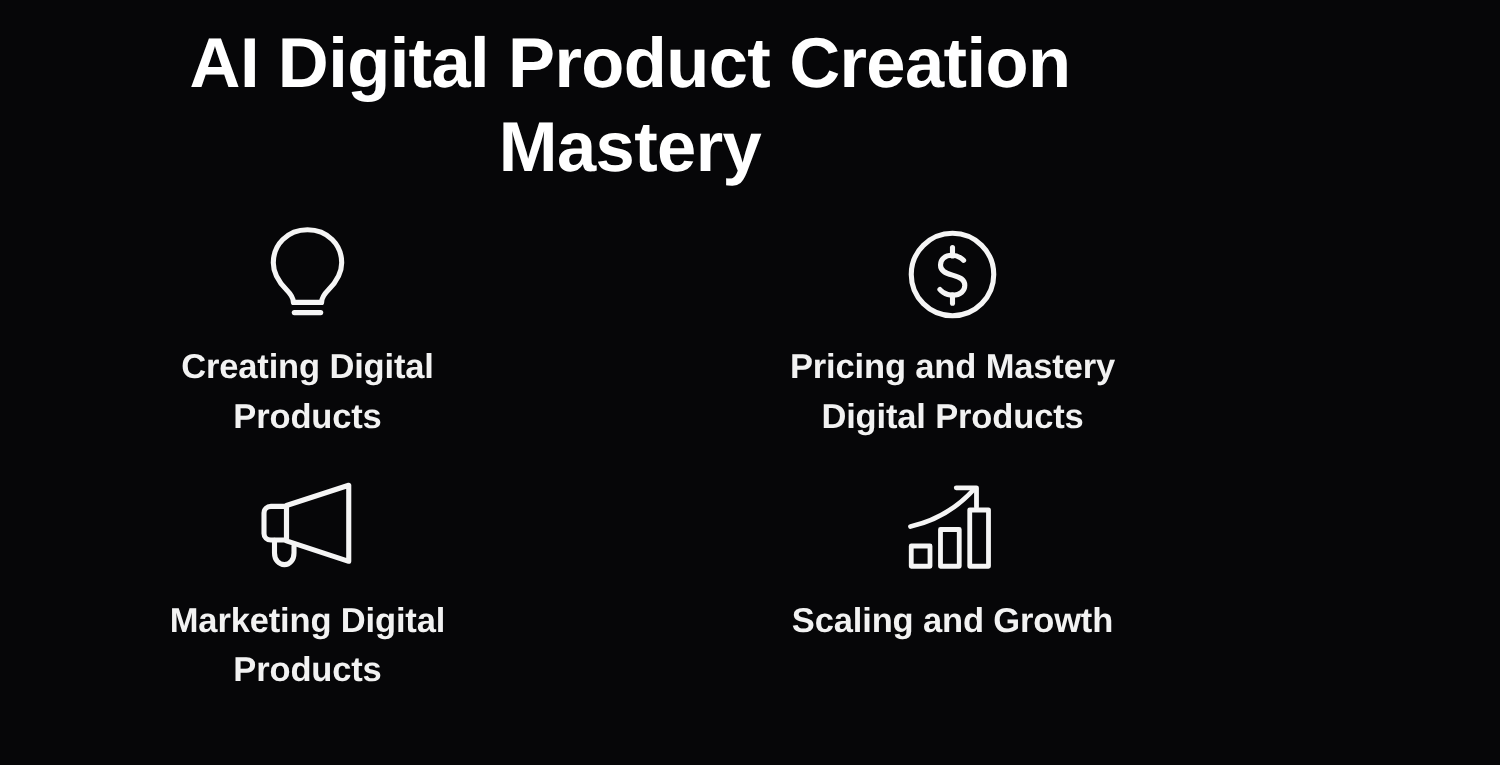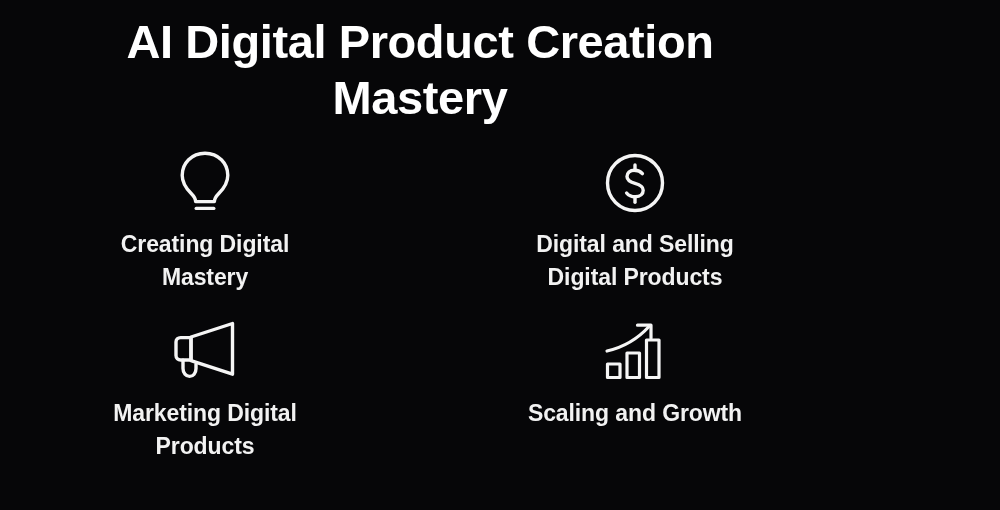--- a/index.html
+++ b/index.html
@@ -101,39 +101,39 @@
                    C17.6 3.2 8.2 13.2 8.2 25.2
                    C8.2 33.2 12.4 38.6 17.0 43.2
                    C20.0 46.2 21.6 48.4 21.6 51.6
                    L40.4 51.6
                    C40.4 48.4 42.0 46.2 45.0 43.2
                    C49.6 38.6 53.8 33.2 53.8 25.2
                    C53.8 13.2 44.4 3.2 31 3.2 Z"></path>
           <line x1="22.2" y1="58.4" x2="39.8" y2="58.4"></line>
         </svg>
       </span>
-      <div class="feature-label">Creating Digital Mastery</div>
+      <div class="feature-label">Creating Digital Products</div>
     </div>
 
     <div class="feature row-top">
       <span class="icon-wrap">
         <svg width="62" height="62" viewBox="0 0 62 62" fill="none" stroke="#f5f5f5" stroke-width="3.4" stroke-linecap="round" stroke-linejoin="round">
           <circle cx="31" cy="31" r="27.5"></circle>
           <path d="M38.4 21.6
                    C38.4 21.6 35.6 18.2 30.6 18.2
                    C25.8 18.2 23.0 21.0 23.0 24.6
                    C23.0 28.4 26.0 30.0 31.0 31.4
                    C36.2 32.8 39.2 34.4 39.2 38.2
                    C39.2 41.8 36.4 44.8 31.2 44.8
                    C25.6 44.8 22.6 41.0 22.6 41.0"></path>
           <line x1="31" y1="13.0" x2="31" y2="18.6"></line>
           <line x1="31" y1="44.6" x2="31" y2="50.2"></line>
         </svg>
       </span>
-      <div class="feature-label">Digital and Selling Digital Products</div>
+      <div class="feature-label">Pricing and Mastery Digital Products</div>
     </div>
 
     <div class="feature row-bottom">
       <span class="icon-wrap">
         <svg width="70" height="62" viewBox="0 0 70 62" fill="none" stroke="#f5f5f5" stroke-width="3.4" stroke-linecap="round" stroke-linejoin="round">
           <path d="M6.0 22.0
                    C6.0 19.4 8.0 17.6 10.6 17.6
                    L21.0 17.6
                    L21.0 40.0
                    L10.6 40.0

